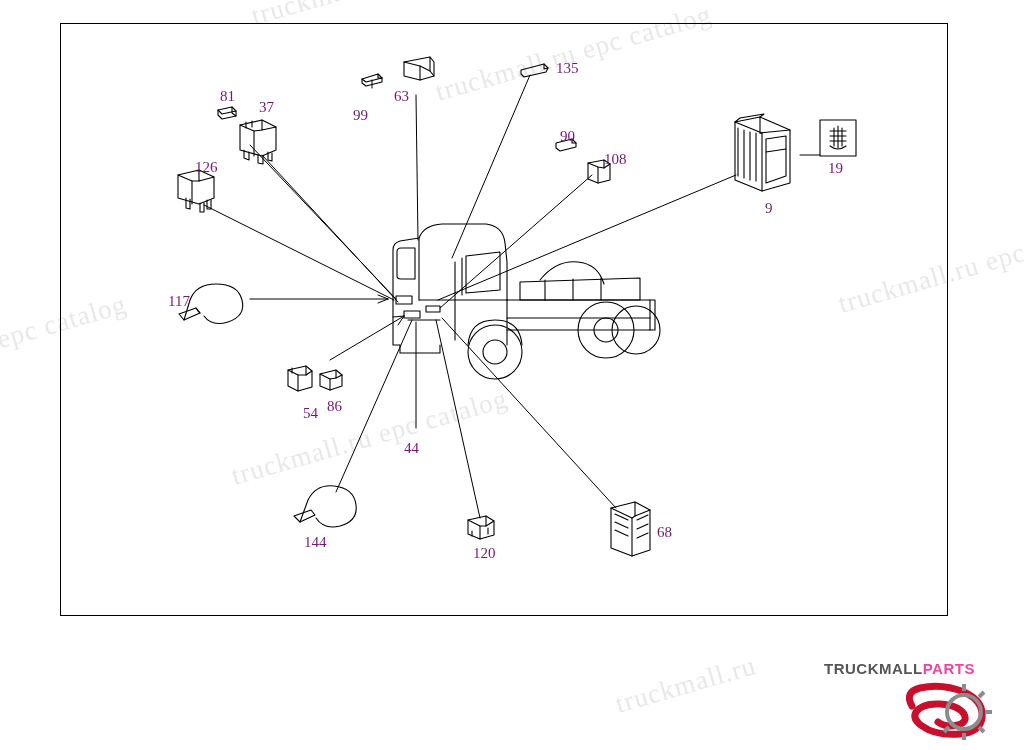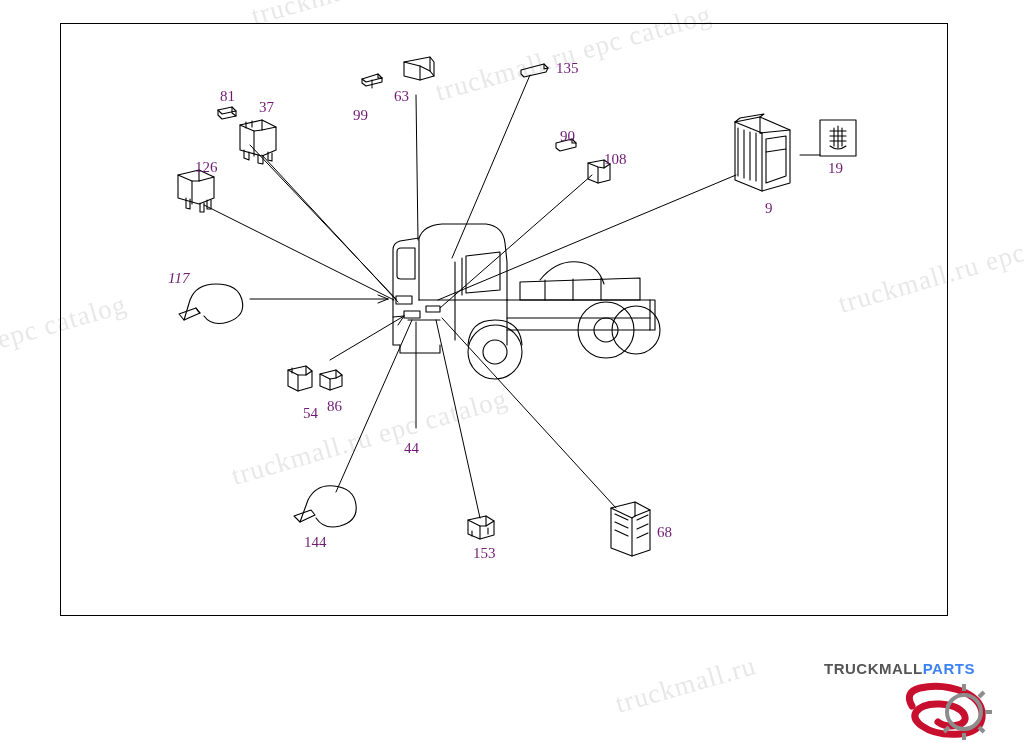--- a/index.html
+++ b/index.html
@@ -64,21 +64,21 @@
     position: absolute;
     left: 0;
     top: 8px;
     font-family: "Liberation Sans", sans-serif;
     font-size: 15px;
     font-weight: bold;
     letter-spacing: 0.5px;
     color: #555;
   }
   .brand-text .parts {
-    color: #3b82f6;
+    color: #ec4899;
   }
 </style>
 </head>
 <body>
 
 <div id="root">
 
   <div id="wm-layer">
       <div class="watermark" style="left: 248px; top: 2px; font-size: 27px; transform: rotate(-16deg); transform-origin: left top;">truckmall.ru epc catalog</div>
       <div class="watermark" style="left: 432px; top: 78px; font-size: 27px; transform: rotate(-16deg); transform-origin: left top;">truckmall.ru epc catalog</div>
@@ -312,26 +312,26 @@
       <div class="callout" style="left: 220px; top: 88px;">81</div>
       <div class="callout" style="left: 259px; top: 99px;">37</div>
       <div class="callout" style="left: 353px; top: 107px; text-align: right;">99</div>
       <div class="callout" style="left: 394px; top: 88px;">63</div>
       <div class="callout" style="left: 556px; top: 60px;">135</div>
       <div class="callout" style="left: 560px; top: 128px;">90</div>
       <div class="callout" style="left: 604px; top: 143px; margin-top: 8px;">108</div>
       <div class="callout" style="left: 828px; top: 160px;">19</div>
       <div class="callout" style="left: 765px; top: 200px;">9</div>
       <div class="callout" style="left: 183px; top: 159px; margin-left: 12px;">126</div>
-      <div class="callout" style="left: 168px; top: 270px; font-style: italic;">117</div>
+      <div class="callout" style="left: 168px; top: 293px;">117</div>
       <div class="callout" style="left: 280px; top: 405px; margin-left: 23px;">54</div>
       <div class="callout" style="left: 327px; top: 398px;">86</div>
       <div class="callout" style="left: 404px; top: 440px;">44</div>
       <div class="callout" style="left: 304px; top: 534px; text-align: center;">144</div>
-      <div class="callout" style="left: 473px; top: 545px;">153</div>
+      <div class="callout" style="left: 473px; top: 545px;">120</div>
       <div class="callout" style="left: 657px; top: 524px;">68</div>
     </div>
 
   <div class="brand">
     <div class="brand-text">
       <span>TRUCKMALL</span><span class="parts">PARTS</span>
     </div>
     <svg width="180" height="70" viewBox="0 0 180 70" style="position:absolute;left:0;top:18px;">
       <g>
         <path d="M88 36 Q80 22 96 18 Q118 13 140 22 Q160 31 158 48 Q156 62 136 64 Q112 66 98 56 Q88 49 92 42 Q98 33 116 34 Q134 35 140 44 Q144 52 134 55 Q122 58 114 52" fill="none" stroke="#c8102e" stroke-width="7" stroke-linecap="round"></path>

